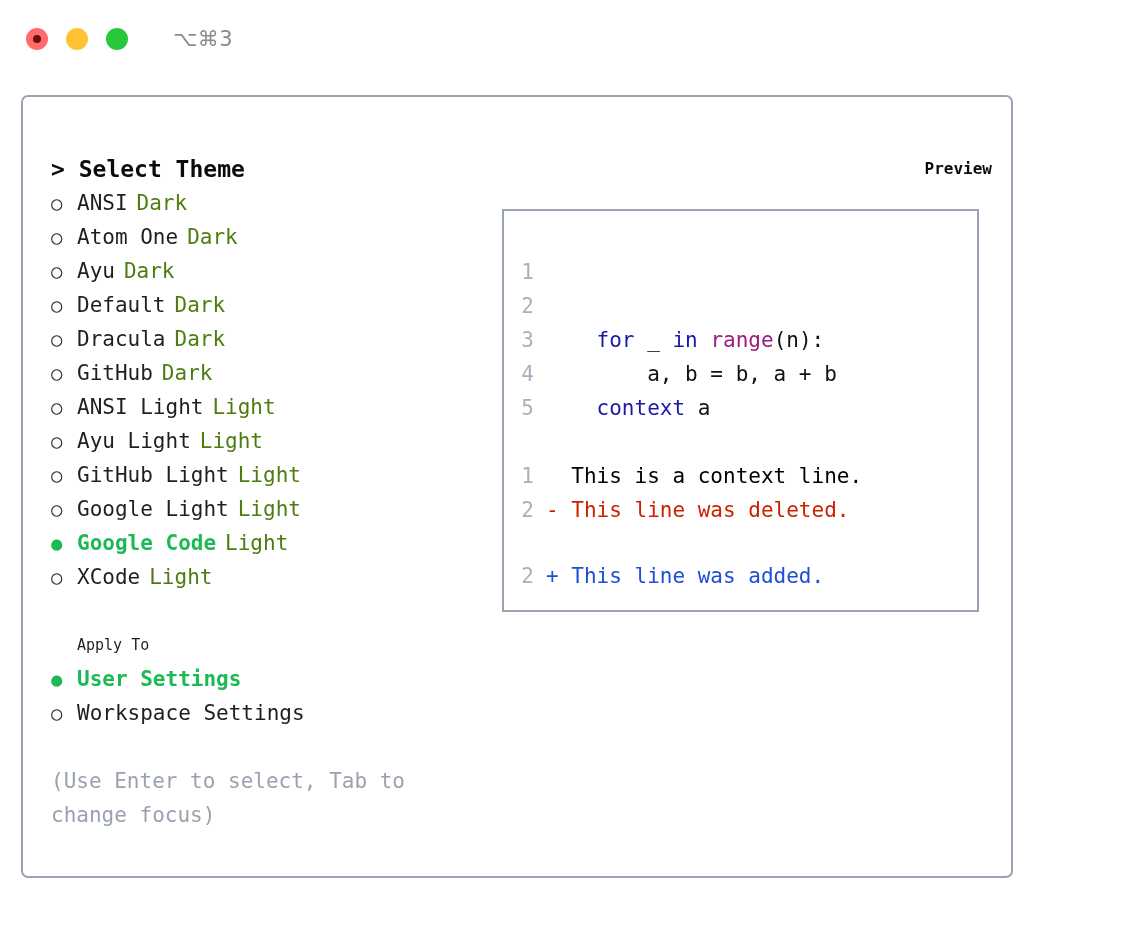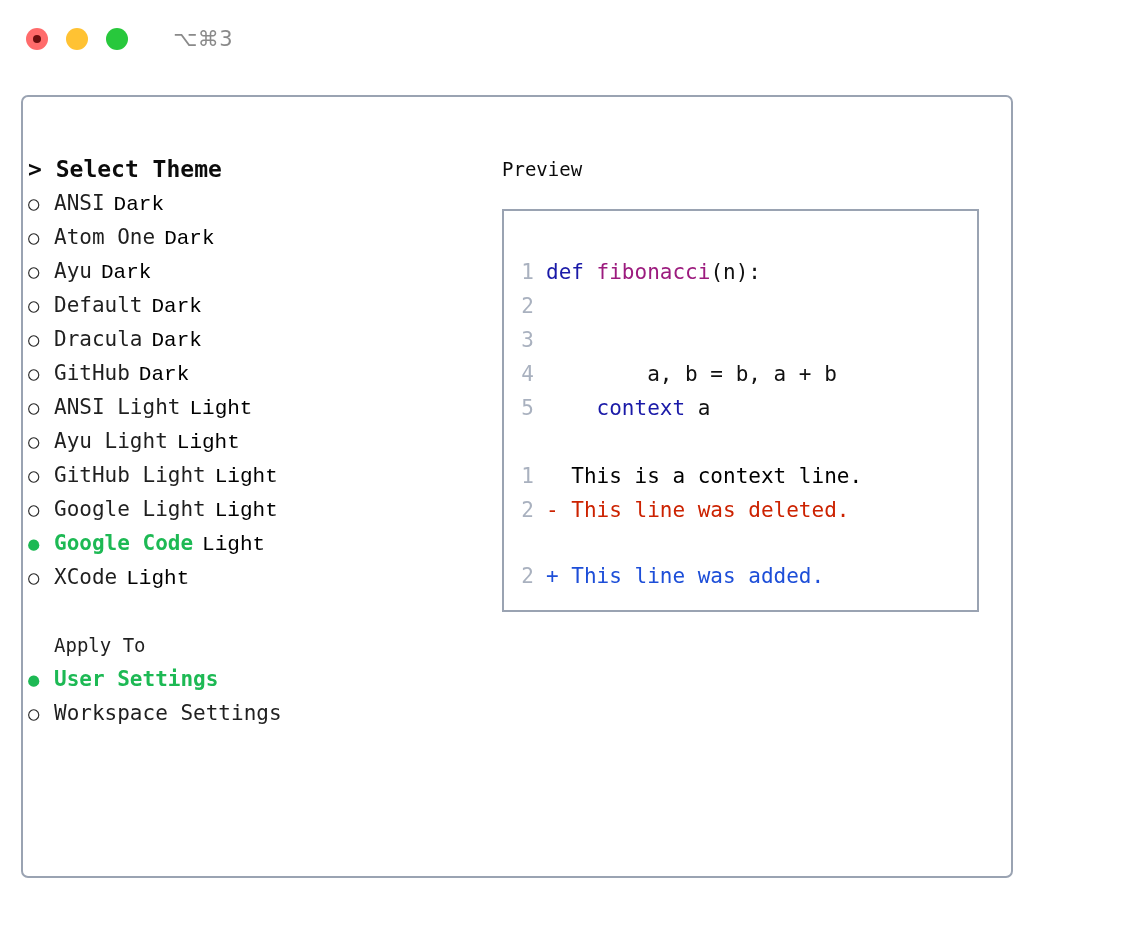--- a/index.html
+++ b/index.html
@@ -81,21 +81,21 @@
   .columns {
     position: absolute;
     left: 0; top: 0;
     width: 100%;
     height: 100%;
   }
 
   
   .left-col {
     position: absolute;
-    left: 5px;
+    left: 28px;
     top: 55px;
     width: 460px;
   }
   .section-head {
     font-size: 23px;
     font-weight: bold;
     color: #0b0b0b;
     letter-spacing: 0px;
     white-space: pre;
     line-height: 34px;
@@ -115,29 +115,28 @@
     flex: 0 0 26px;
     font-size: 19px;
     color: #2b2b2b;
   }
   .marker.sel {
     color: #1db954;
   }
   .opt-label { color: #1f1f1f; }
   .opt-row.selected .opt-label { color: #1db954; font-weight: bold; }
   .opt-cat {
-    color: #000000;
+    color: #4d7c0f;
     margin-left: 9px;
-    font-family: Liberation Mono, monospace;
   }
 
   .spacer-sm { height: 34px; }
 
   .apply-head {
-    font-size: 19px;
+    font-size: 15px;
     color: #1f1f1f;
     line-height: 34px;
     height: 34px;
     padding-left: 26px;
     white-space: pre;
   }
 
   .hint {
     margin-top: 34px;
     font-size: 21px;
@@ -148,26 +147,27 @@
   }
 
   
   .right-col {
     position: absolute;
     left: 479px;
     top: 55px;
     width: 490px;
   }
   .preview-head {
-    font-size: 19px;
-    font-weight: normal;
+    font-size: 16px;
+    font-weight: bold;
     color: #0b0b0b;
     line-height: 34px;
     height: 34px;
     white-space: pre;
+    text-align: right;
   }
   .preview-box {
     margin-top: 23px;
     width: 477px;
     height: 403px;
     border: 2px solid #9aa3b2;
     box-sizing: border-box;
     background: #ffffff;
     padding: 44px 0 0 0;
   }
@@ -237,30 +237,31 @@
 
         <div class="spacer-sm"></div>
 
         <div class="apply-head">Apply To</div>
 
         <div id="apply-list">
             <div class="opt-row selected"><span class="marker sel">●</span><span class="opt-label">User Settings</span></div>
             <div class="opt-row"><span class="marker">○</span><span class="opt-label">Workspace Settings</span></div>
           </div>
 
+        <div class="hint">(Use Enter to select, Tab to change focus)</div>
       </div>
 
       <div class="right-col">
         <div class="preview-head">Preview</div>
 
         <div class="preview-box">
           <div id="code-block">
-              <div class="code-line"><span class="lineno">1</span><span class="codetext"><span class="tok-kw">def </span><span class="tok-fn">fibonacci</span><span class="tok-pl">(n):</span></span></div>
+              <div class="code-line"><span class="lineno">1</span></div>
               <div class="code-line"><span class="lineno">2</span></div>
-              <div class="code-line"><span class="lineno">3</span></div>
+              <div class="code-line"><span class="lineno">3</span><span class="codetext"><span class="tok-pl">    </span><span class="tok-kw">for</span><span class="tok-pl"> _ </span><span class="tok-kw">in</span><span class="tok-pl"> </span><span class="tok-fn">range</span><span class="tok-pl">(n):</span></span></div>
               <div class="code-line"><span class="lineno">4</span><span class="codetext"><span class="tok-pl">        a, b = b, a + b</span></span></div>
               <div class="code-line"><span class="lineno">5</span><span class="codetext"><span class="tok-pl">    </span><span class="tok-kw">context</span><span class="tok-pl"> a</span></span></div>
             </div>
           <div class="blank-line"></div>
           <div id="diff-block">
               <div class="code-line"><span class="lineno">1</span><span class="codetext diff-ctx">  This is a context line.</span></div>
               <div class="code-line"><span class="lineno">2</span><span class="codetext diff-del">- This line was deleted.</span></div>
               <div class="code-line"><span class="lineno">2</span><span class="codetext diff-add">+ This line was added.</span></div>
             </div>
         </div>

